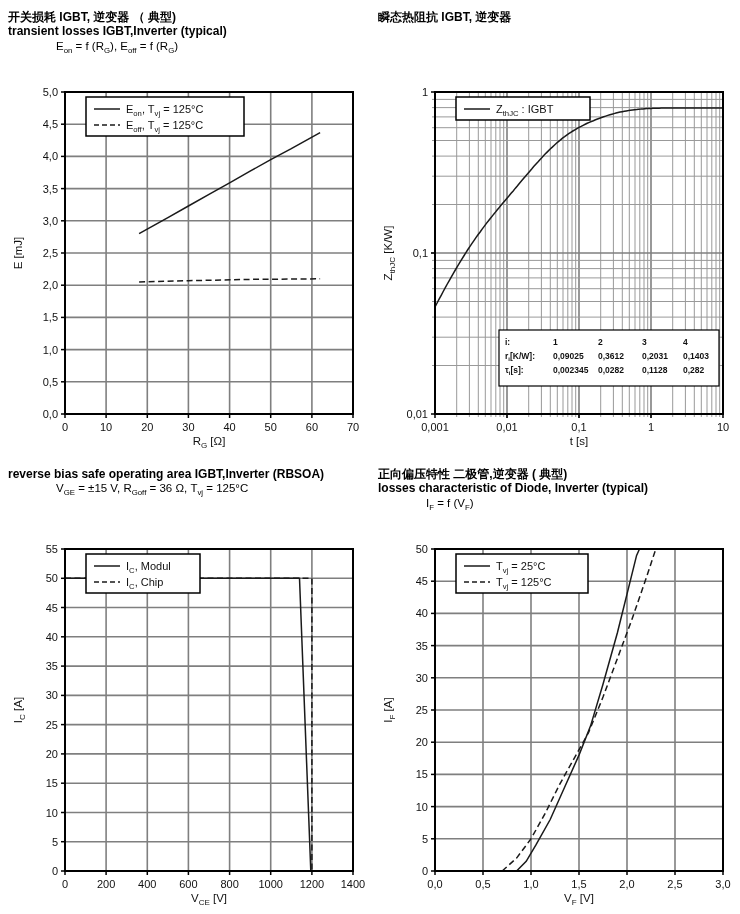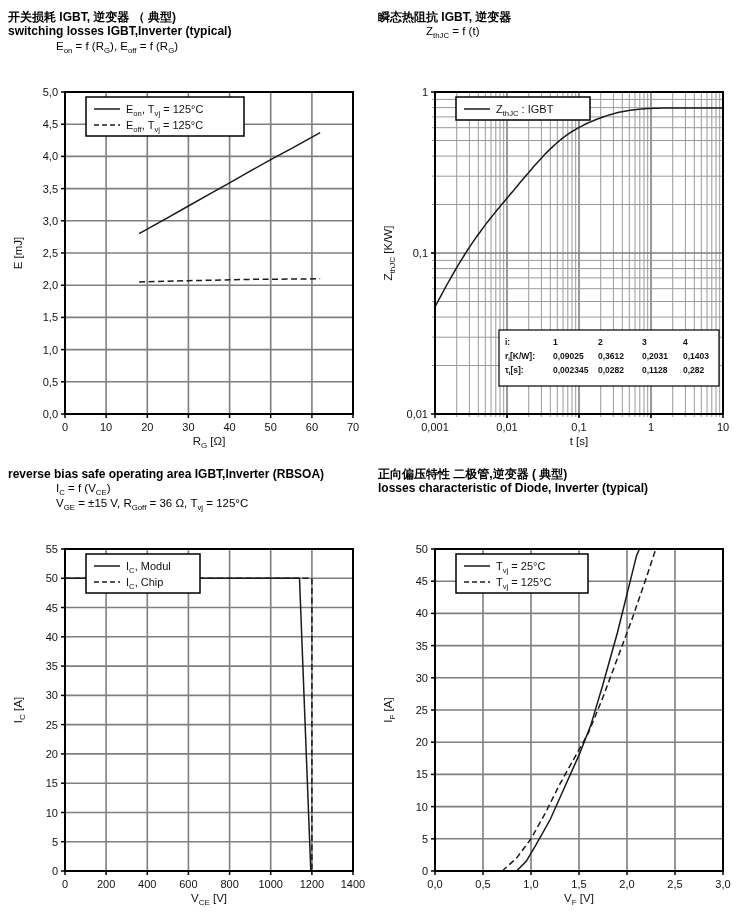--- a/index.html
+++ b/index.html
@@ -14,21 +14,21 @@
   svg text{fill:#111;}
 </style>
 </head>
 <body>
 
 <div class="page">
 
   <section class="quadrant">
     <div class="hdr">
       <div class="hdr-zh">开关损耗 IGBT, 逆变器 （ 典型)</div>
-      <div class="hdr-en">switching losses  IGBT,Inverter (typical)</div>
+      <div class="hdr-en">transient losses  IGBT,Inverter (typical)</div>
       <div class="hdr-line">E<sub>on</sub> = f (R<sub>G</sub>), E<sub>off</sub> = f (R<sub>G</sub>)</div>
     </div>
     <svg class="chart" width="370" height="372" viewBox="0 0 370 372">
         <g>
           <line x1="98.1" y1="8" x2="98.1" y2="330" stroke="#7f7f7f" stroke-width="1.6"></line>
           <line x1="139.3" y1="8" x2="139.3" y2="330" stroke="#7f7f7f" stroke-width="1.6"></line>
           <line x1="180.4" y1="8" x2="180.4" y2="330" stroke="#7f7f7f" stroke-width="1.6"></line>
           <line x1="221.6" y1="8" x2="221.6" y2="330" stroke="#7f7f7f" stroke-width="1.6"></line>
           <line x1="262.7" y1="8" x2="262.7" y2="330" stroke="#7f7f7f" stroke-width="1.6"></line>
           <line x1="303.9" y1="8" x2="303.9" y2="330" stroke="#7f7f7f" stroke-width="1.6"></line>
@@ -93,21 +93,20 @@
           <text x="118" y="29" font-size="11"><tspan>E</tspan><tspan font-size="7.7" dy="2.9">on</tspan><tspan dy="-2.9">, T</tspan><tspan font-size="7.7" dy="2.9">vj</tspan><tspan dy="-2.9"> = 125°C</tspan></text>
           <line x1="86" y1="41" x2="112" y2="41" stroke="#1a1a1a" stroke-width="1.5" stroke-dasharray="5 3"></line>
           <text x="118" y="45" font-size="11"><tspan>E</tspan><tspan font-size="7.7" dy="2.9">off</tspan><tspan dy="-2.9">, T</tspan><tspan font-size="7.7" dy="2.9">vj</tspan><tspan dy="-2.9"> = 125°C</tspan></text>
         </g>
       </svg>
   </section>
 
   <section class="quadrant">
     <div class="hdr">
       <div class="hdr-zh">瞬态热阻抗  IGBT, 逆变器</div>
-      <div class="hdr-line">Z<sub>thJC</sub> = f (t)</div>
     </div>
     <svg class="chart" width="370" height="372" viewBox="0 0 370 372">
         <g>
           <line x1="78.7" y1="8" x2="78.7" y2="333" stroke="#999999" stroke-width="1"></line>
           <line x1="91.4" y1="8" x2="91.4" y2="333" stroke="#999999" stroke-width="1"></line>
           <line x1="100.3" y1="8" x2="100.3" y2="333" stroke="#999999" stroke-width="1"></line>
           <line x1="107.3" y1="8" x2="107.3" y2="333" stroke="#999999" stroke-width="1"></line>
           <line x1="113.0" y1="8" x2="113.0" y2="333" stroke="#999999" stroke-width="1"></line>
           <line x1="117.8" y1="8" x2="117.8" y2="333" stroke="#999999" stroke-width="1"></line>
           <line x1="122.0" y1="8" x2="122.0" y2="333" stroke="#999999" stroke-width="1"></line>
@@ -201,21 +200,20 @@
           <rect x="78" y="13" width="134" height="23" fill="#fff" stroke="#000" stroke-width="1.5"></rect>
           <line x1="86" y1="25" x2="112" y2="25" stroke="#1a1a1a" stroke-width="1.5"></line>
           <text x="118" y="29" font-size="11"><tspan>Z</tspan><tspan font-size="7.7" dy="2.9">thJC</tspan><tspan dy="-2.9"> : IGBT</tspan></text>
         </g>
       </svg>
   </section>
 
   <section class="quadrant">
     <div class="hdr">
       <div class="hdr-en">reverse bias safe operating area  IGBT,Inverter (RBSOA)</div>
-      <div class="hdr-line">I<sub>C</sub> = f (V<sub>CE</sub>)</div>
       <div class="hdr-line">V<sub>GE</sub> = ±15 V, R<sub>Goff</sub> = 36 Ω, T<sub>vj</sub> = 125°C</div>
     </div>
     <svg class="chart" width="370" height="372" viewBox="0 0 370 372">
         <g>
           <line x1="98.1" y1="8" x2="98.1" y2="330" stroke="#7f7f7f" stroke-width="1.6"></line>
           <line x1="139.3" y1="8" x2="139.3" y2="330" stroke="#7f7f7f" stroke-width="1.6"></line>
           <line x1="180.4" y1="8" x2="180.4" y2="330" stroke="#7f7f7f" stroke-width="1.6"></line>
           <line x1="221.6" y1="8" x2="221.6" y2="330" stroke="#7f7f7f" stroke-width="1.6"></line>
           <line x1="262.7" y1="8" x2="262.7" y2="330" stroke="#7f7f7f" stroke-width="1.6"></line>
           <line x1="303.9" y1="8" x2="303.9" y2="330" stroke="#7f7f7f" stroke-width="1.6"></line>
@@ -284,20 +282,21 @@
           <line x1="86" y1="41" x2="112" y2="41" stroke="#1a1a1a" stroke-width="1.5" stroke-dasharray="5 3"></line>
           <text x="118" y="45" font-size="11"><tspan>I</tspan><tspan font-size="7.7" dy="2.9">C</tspan><tspan dy="-2.9">, Chip</tspan></text>
         </g>
       </svg>
   </section>
 
   <section class="quadrant">
     <div class="hdr">
       <div class="hdr-zh">正向偏压特性  二极管,逆变器 ( 典型)</div>
       <div class="hdr-en">losses characteristic of  Diode, Inverter (typical)</div>
+      <div class="hdr-line">I<sub>F</sub> = f (V<sub>F</sub>)</div>
     </div>
     <svg class="chart" width="370" height="372" viewBox="0 0 370 372">
         <g>
           <line x1="105.0" y1="8" x2="105.0" y2="330" stroke="#7f7f7f" stroke-width="1.6"></line>
           <line x1="153.0" y1="8" x2="153.0" y2="330" stroke="#7f7f7f" stroke-width="1.6"></line>
           <line x1="201.0" y1="8" x2="201.0" y2="330" stroke="#7f7f7f" stroke-width="1.6"></line>
           <line x1="249.0" y1="8" x2="249.0" y2="330" stroke="#7f7f7f" stroke-width="1.6"></line>
           <line x1="297.0" y1="8" x2="297.0" y2="330" stroke="#7f7f7f" stroke-width="1.6"></line>
           <line x1="57" y1="297.8" x2="345" y2="297.8" stroke="#7f7f7f" stroke-width="1.6"></line>
           <line x1="57" y1="265.6" x2="345" y2="265.6" stroke="#7f7f7f" stroke-width="1.6"></line>

